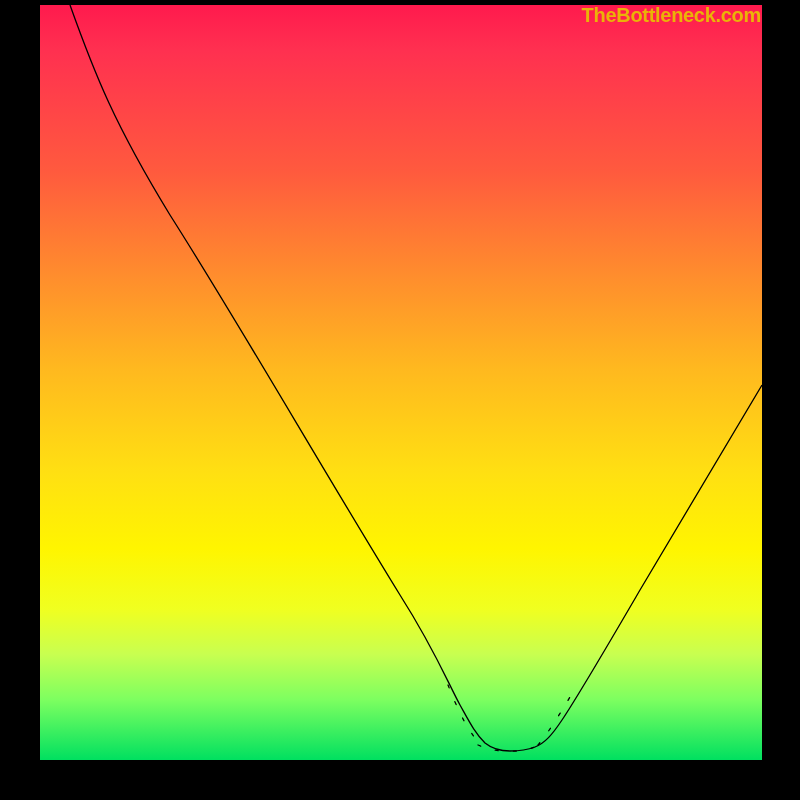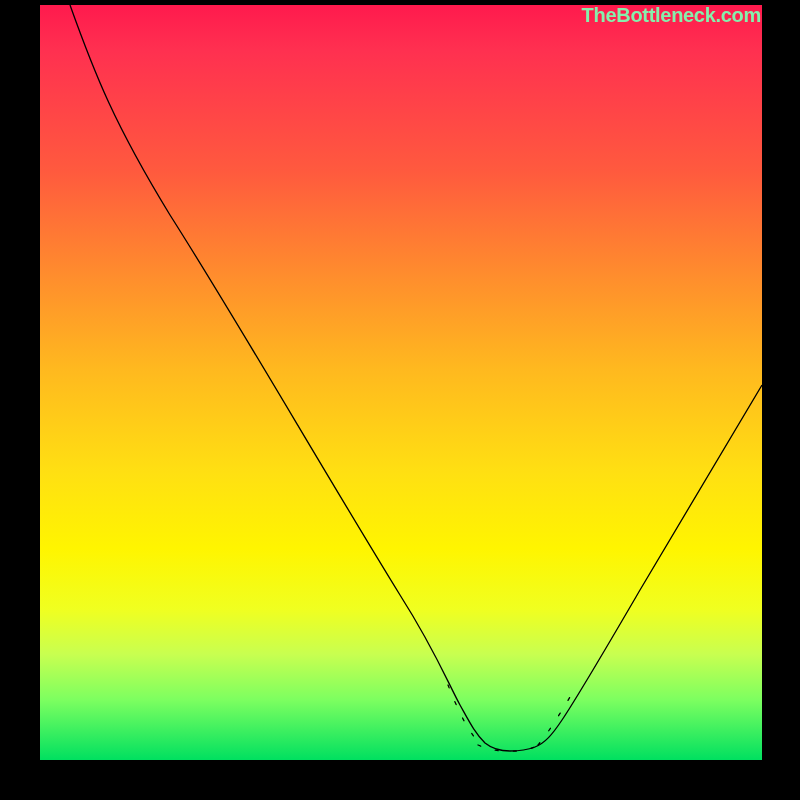--- a/index.html
+++ b/index.html
@@ -56,21 +56,21 @@
     stroke-linecap: round;
     stroke-dasharray: 3 15;
     fill: none;
   }
   .watermark {
     position: absolute;
     top: 4px;
     right: 39px;
     font-size: 20px;
     font-weight: bold;
-    color: #86efac;
+    color: #eab308;
     letter-spacing: -0.3px;
   }
 </style>
 </head>
 <body>
 
 <div class="frame">
 
   <div class="plot-area">
 

